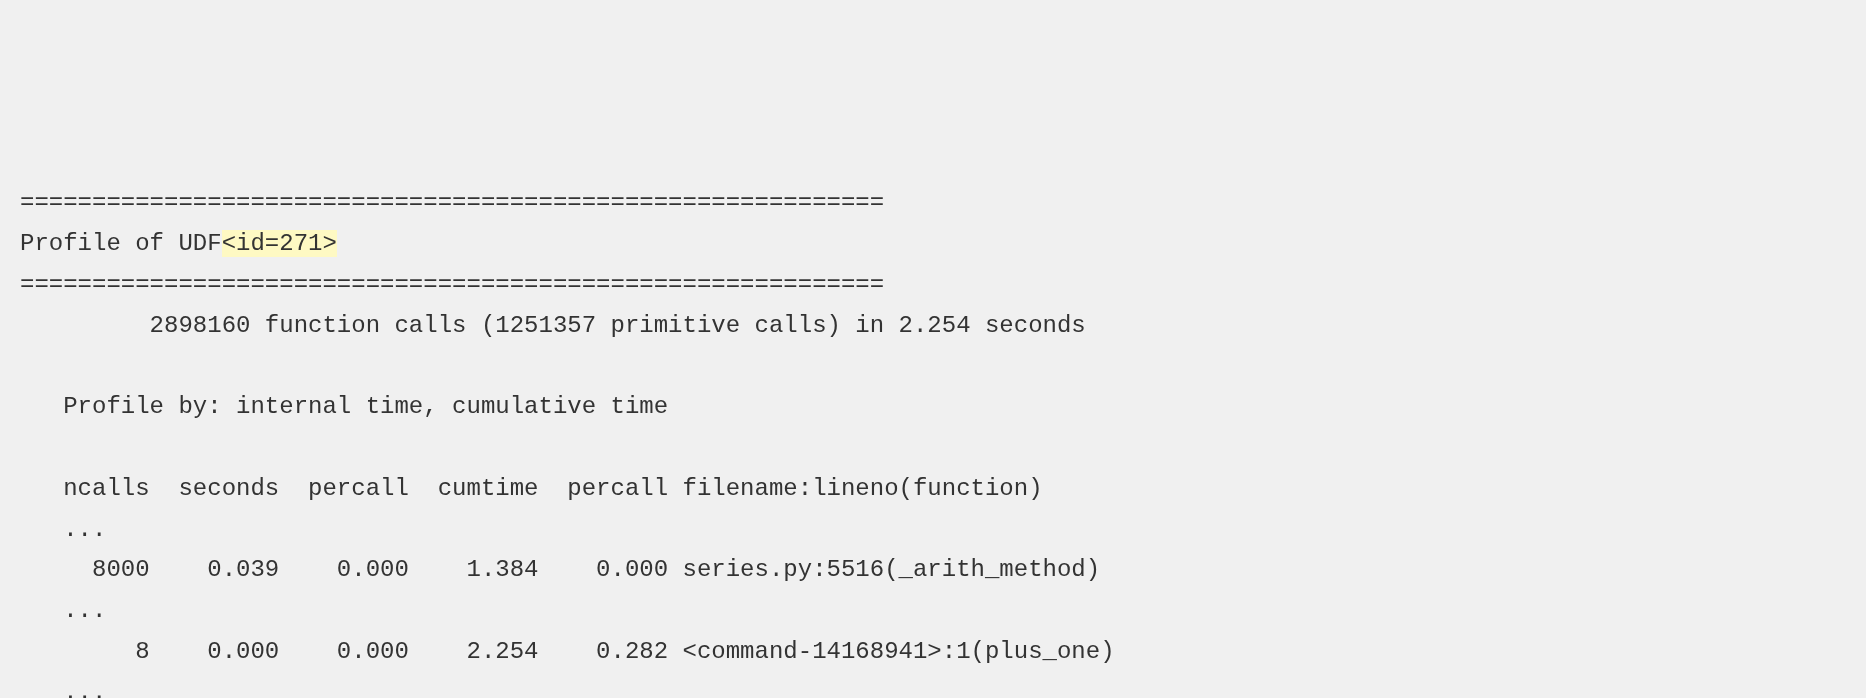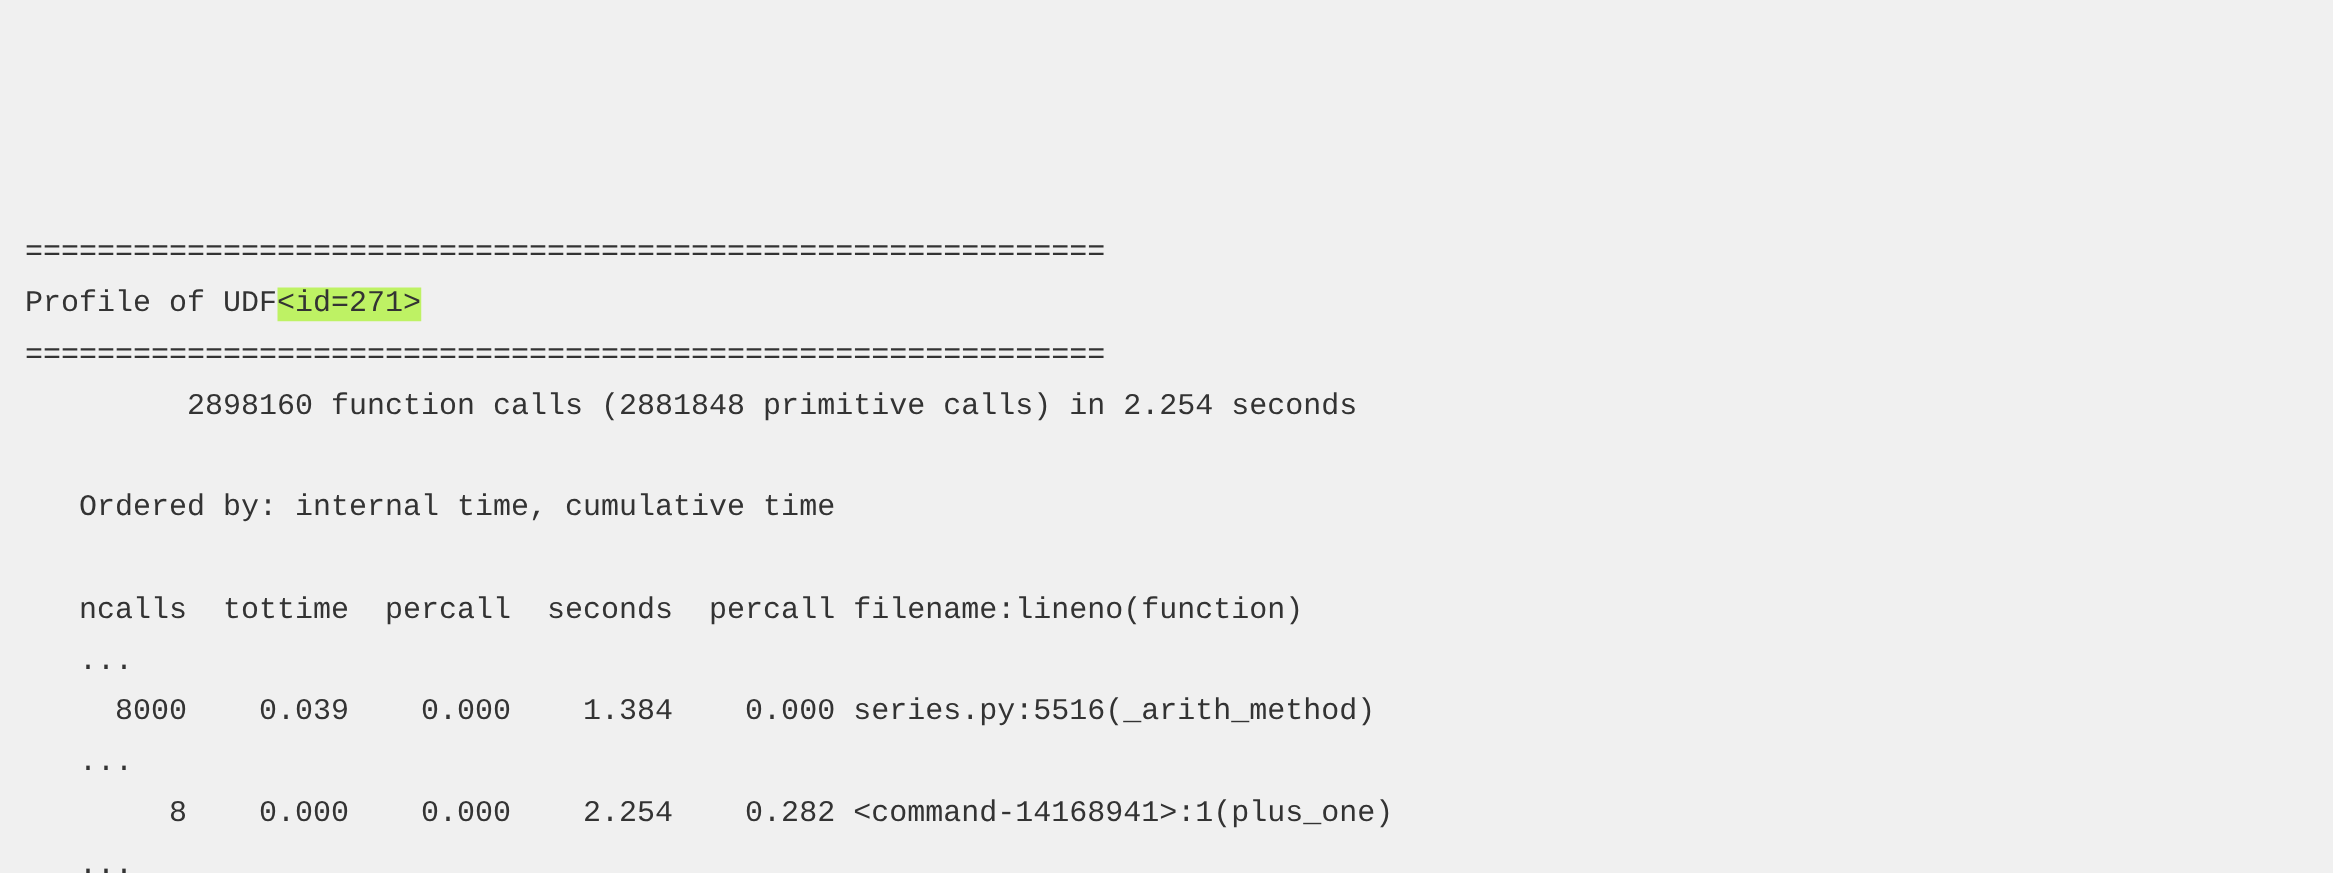--- a/index.html
+++ b/index.html
@@ -10,39 +10,39 @@
     body {
       background-color: #f0f0f0;
       font-family: 'Consolas', 'Menlo', 'Monaco', 'Courier New', monospace;
       font-size: 24px;
       line-height: 1.7;
       color: #333;
       padding: 20px;
       white-space: pre;
     }
     .highlight {
-      background-color: #bef264;
+      background-color: #fef9c3;
     }
     .profile-output {
       font-family: 'Consolas', 'Menlo', 'Monaco', 'Courier New', monospace;
     }
   </style>
 </head>
 <body>
 
 
 
 <div class="profile-output"><span>============================================================</span>
 <span>Profile of UDF</span><span class="highlight">&lt;id=271&gt;</span>
 <span>============================================================</span>
-<span>         2898160 function calls (2881848 primitive calls) in 2.254 seconds</span>
+<span>         2898160 function calls (1251357 primitive calls) in 2.254 seconds</span>
 
-<span>   Ordered by: internal time, cumulative time</span>
+<span>   Profile by: internal time, cumulative time</span>
 
-<span>   ncalls  tottime  percall  seconds  percall filename:lineno(function)</span>
+<span>   ncalls  seconds  percall  cumtime  percall filename:lineno(function)</span>
 <span>   ...</span>
 <span>     8000    0.039    0.000    1.384    0.000 series.py:5516(_arith_method)</span>
 <span>   ...</span>
 <span>        8    0.000    0.000    2.254    0.282 &lt;command-14168941&gt;:1(plus_one)</span>
 <span>   ...</span></div>
 
 
 
 
 </body></html>

